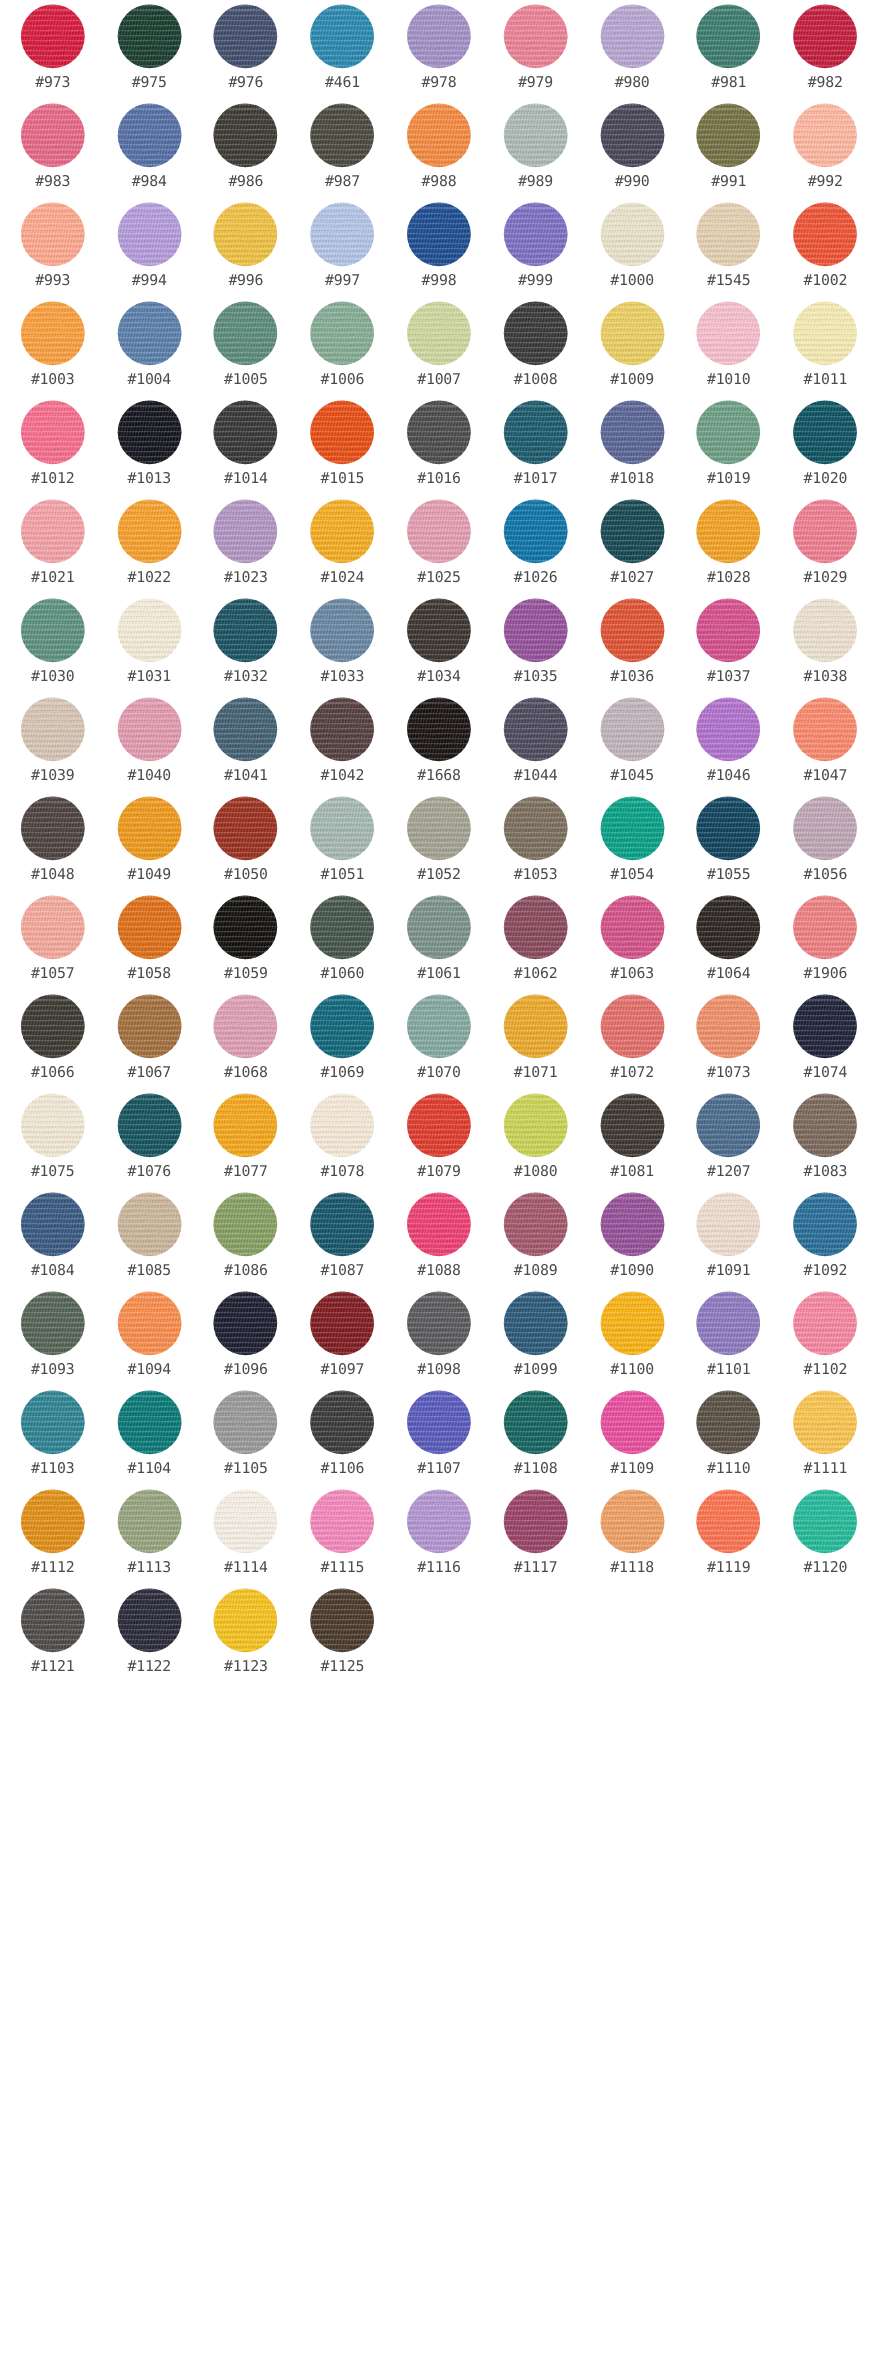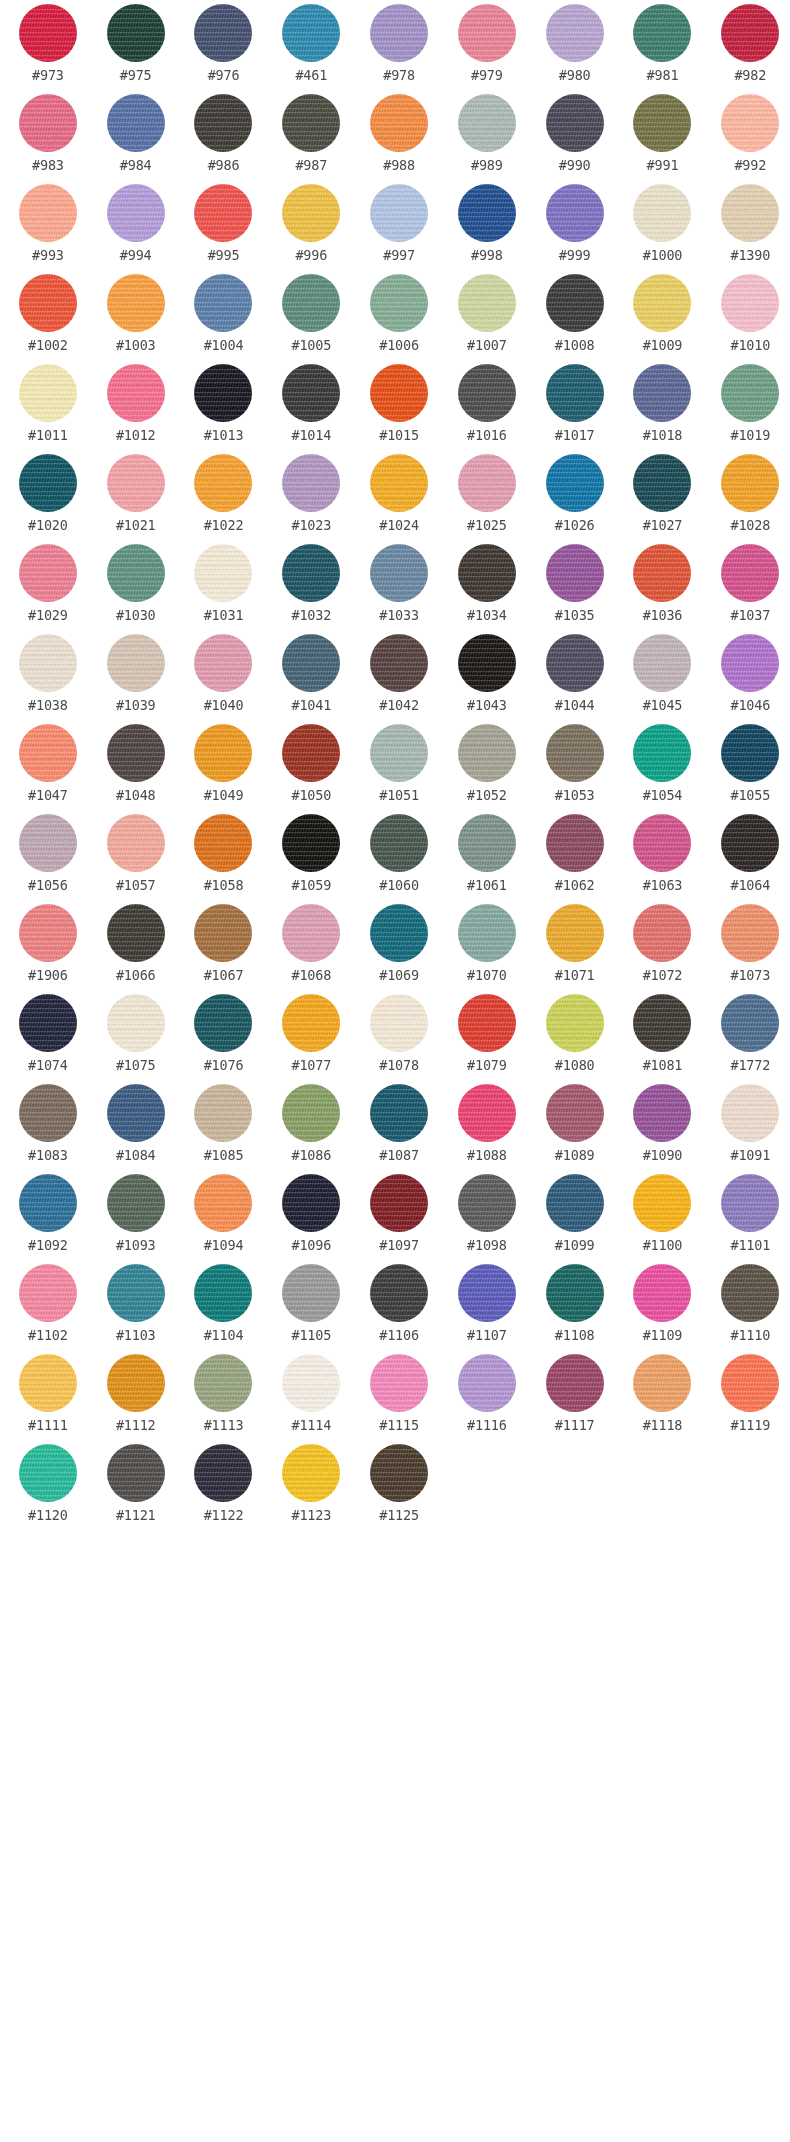--- a/index.html
+++ b/index.html
@@ -155,24 +155,20 @@
     </div>
     <div class="swatch-cell">
       <div class="swatch-disc" style="background-color: rgb(255, 169, 143);"></div>
       <div class="swatch-label">#993</div>
     </div>
     <div class="swatch-cell">
       <div class="swatch-disc" style="background-color: rgb(182, 157, 220);"></div>
       <div class="swatch-label">#994</div>
     </div>
     <div class="swatch-cell">
-      <div class="swatch-disc" style="background-color: rgb(242, 82, 76);"></div>
-      <div class="swatch-label">#995</div>
-    </div>
-    <div class="swatch-cell">
       <div class="swatch-disc" style="background-color: rgb(240, 194, 68);"></div>
       <div class="swatch-label">#996</div>
     </div>
     <div class="swatch-cell">
       <div class="swatch-disc" style="background-color: rgb(179, 198, 230);"></div>
       <div class="swatch-label">#997</div>
     </div>
     <div class="swatch-cell">
       <div class="swatch-disc" style="background-color: rgb(30, 78, 146);"></div>
       <div class="swatch-label">#998</div>
@@ -180,21 +176,21 @@
     <div class="swatch-cell">
       <div class="swatch-disc" style="background-color: rgb(125, 113, 196);"></div>
       <div class="swatch-label">#999</div>
     </div>
     <div class="swatch-cell">
       <div class="swatch-disc" style="background-color: rgb(236, 227, 203);"></div>
       <div class="swatch-label">#1000</div>
     </div>
     <div class="swatch-cell">
       <div class="swatch-disc" style="background-color: rgb(229, 209, 179);"></div>
-      <div class="swatch-label">#1390</div>
+      <div class="swatch-label">#1545</div>
     </div>
     <div class="swatch-cell">
       <div class="swatch-disc" style="background-color: rgb(239, 84, 55);"></div>
       <div class="swatch-label">#1002</div>
     </div>
     <div class="swatch-cell">
       <div class="swatch-disc" style="background-color: rgb(251, 160, 63);"></div>
       <div class="swatch-label">#1003</div>
     </div>
     <div class="swatch-cell">
@@ -348,21 +344,21 @@
     <div class="swatch-cell">
       <div class="swatch-disc" style="background-color: rgb(68, 98, 116);"></div>
       <div class="swatch-label">#1041</div>
     </div>
     <div class="swatch-cell">
       <div class="swatch-disc" style="background-color: rgb(85, 64, 63);"></div>
       <div class="swatch-label">#1042</div>
     </div>
     <div class="swatch-cell">
       <div class="swatch-disc" style="background-color: rgb(27, 22, 20);"></div>
-      <div class="swatch-label">#1043</div>
+      <div class="swatch-label">#1668</div>
     </div>
     <div class="swatch-cell">
       <div class="swatch-disc" style="background-color: rgb(78, 75, 94);"></div>
       <div class="swatch-label">#1044</div>
     </div>
     <div class="swatch-cell">
       <div class="swatch-disc" style="background-color: rgb(195, 180, 187);"></div>
       <div class="swatch-label">#1045</div>
     </div>
     <div class="swatch-cell">
@@ -504,21 +500,21 @@
     <div class="swatch-cell">
       <div class="swatch-disc" style="background-color: rgb(204, 212, 87);"></div>
       <div class="swatch-label">#1080</div>
     </div>
     <div class="swatch-cell">
       <div class="swatch-disc" style="background-color: rgb(62, 56, 51);"></div>
       <div class="swatch-label">#1081</div>
     </div>
     <div class="swatch-cell">
       <div class="swatch-disc" style="background-color: rgb(76, 108, 142);"></div>
-      <div class="swatch-label">#1772</div>
+      <div class="swatch-label">#1207</div>
     </div>
     <div class="swatch-cell">
       <div class="swatch-disc" style="background-color: rgb(124, 106, 93);"></div>
       <div class="swatch-label">#1083</div>
     </div>
     <div class="swatch-cell">
       <div class="swatch-disc" style="background-color: rgb(58, 90, 130);"></div>
       <div class="swatch-label">#1084</div>
     </div>
     <div class="swatch-cell">

